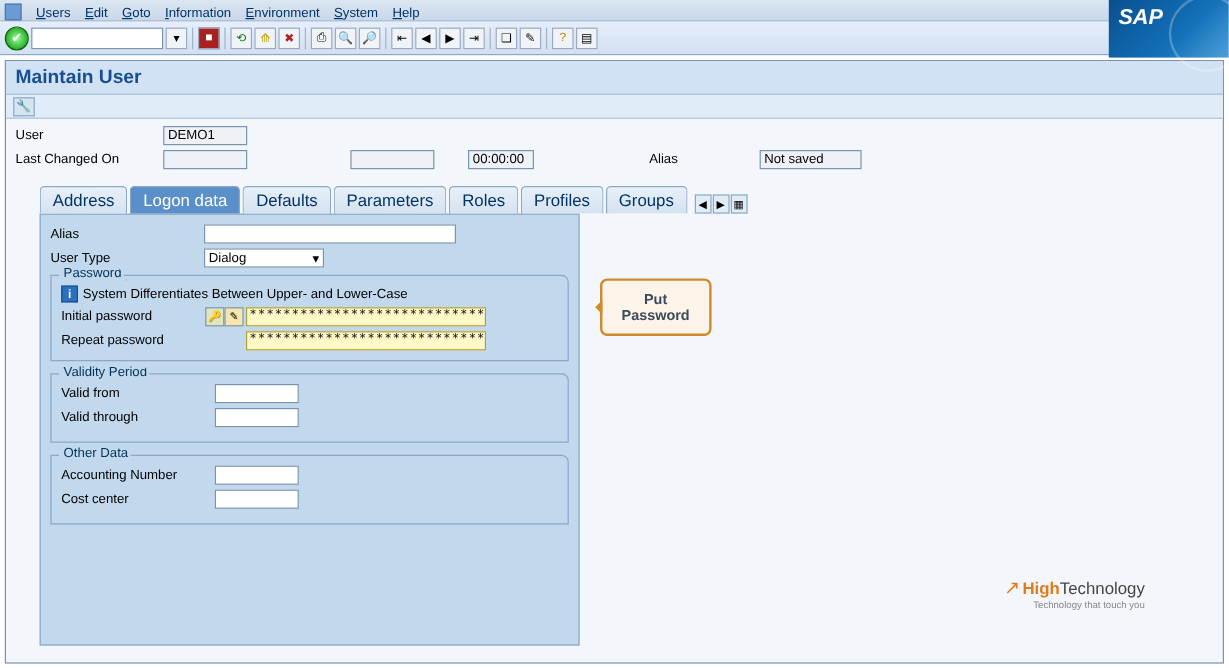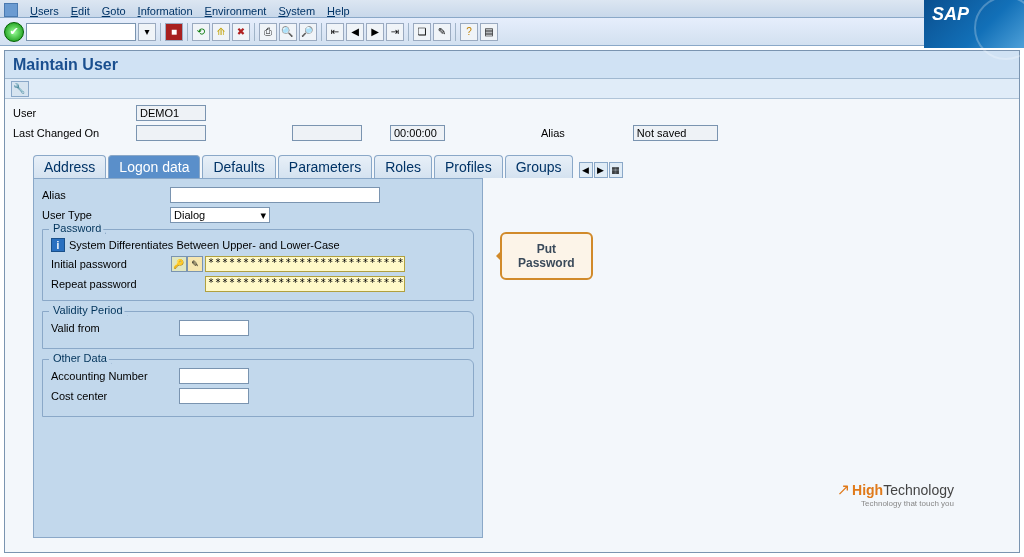--- a/index.html
+++ b/index.html
@@ -373,20 +373,24 @@
         </div>
       </div>
 
 
       <div class="groupbox">
         <div class="legend">Validity Period</div>
         <div class="fieldrow">
           <span class="lbl">Valid from</span>
           <input class="whiteinput" style="width: 70px;">
         </div>
+        <div class="fieldrow">
+          <span class="lbl">Valid through</span>
+          <input class="whiteinput" style="width: 70px;">
+        </div>
       </div>
 
       <div class="groupbox">
         <div class="legend">Other Data</div>
         <div class="fieldrow">
           <span class="lbl">Accounting Number</span>
           <input class="whiteinput" style="width: 70px;">
         </div>
         <div class="fieldrow">
           <span class="lbl">Cost center</span>

